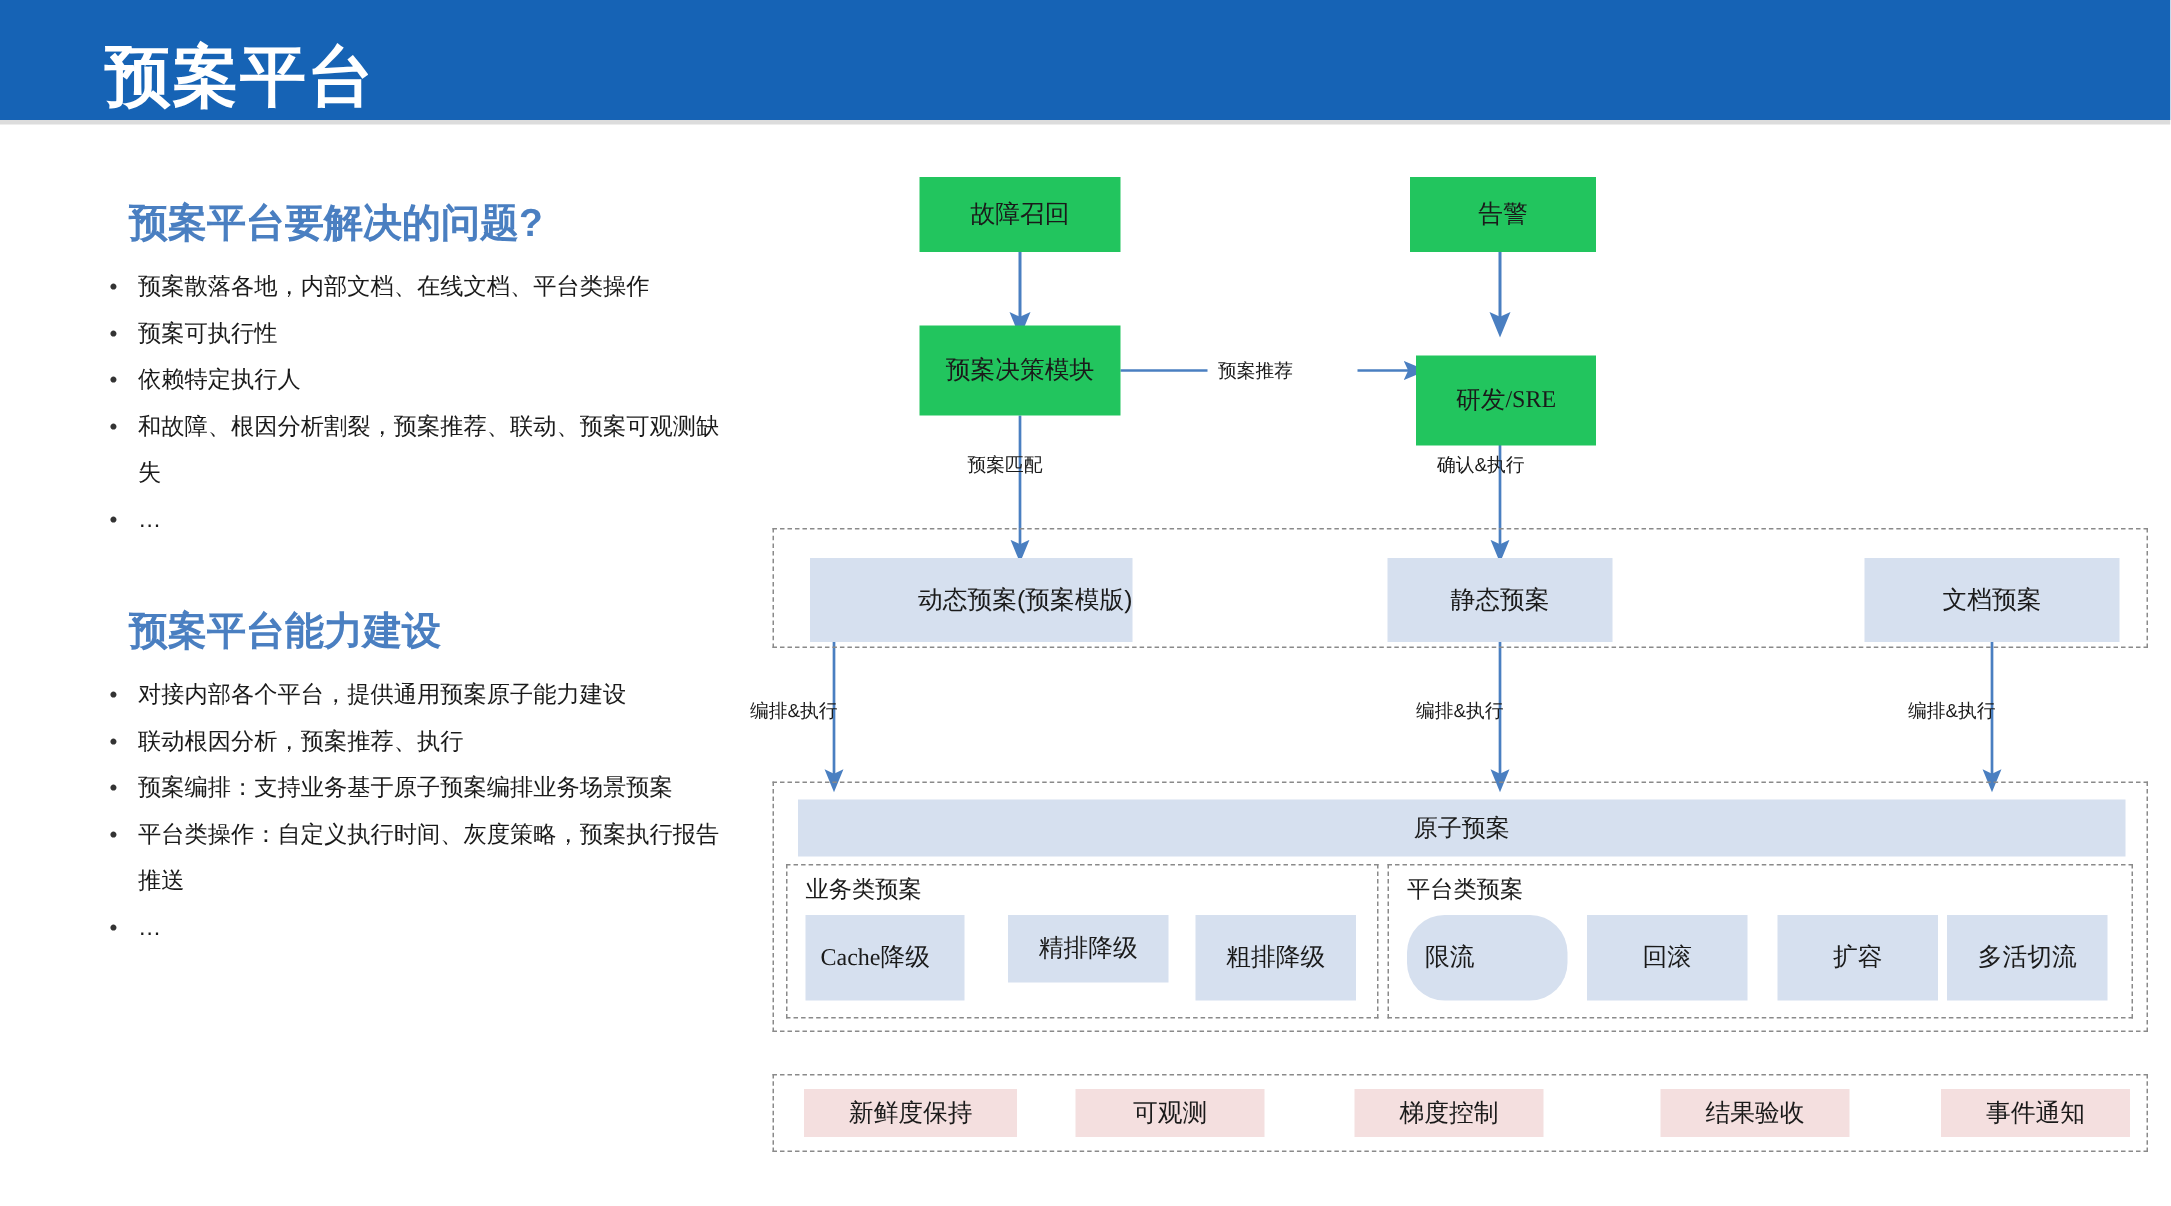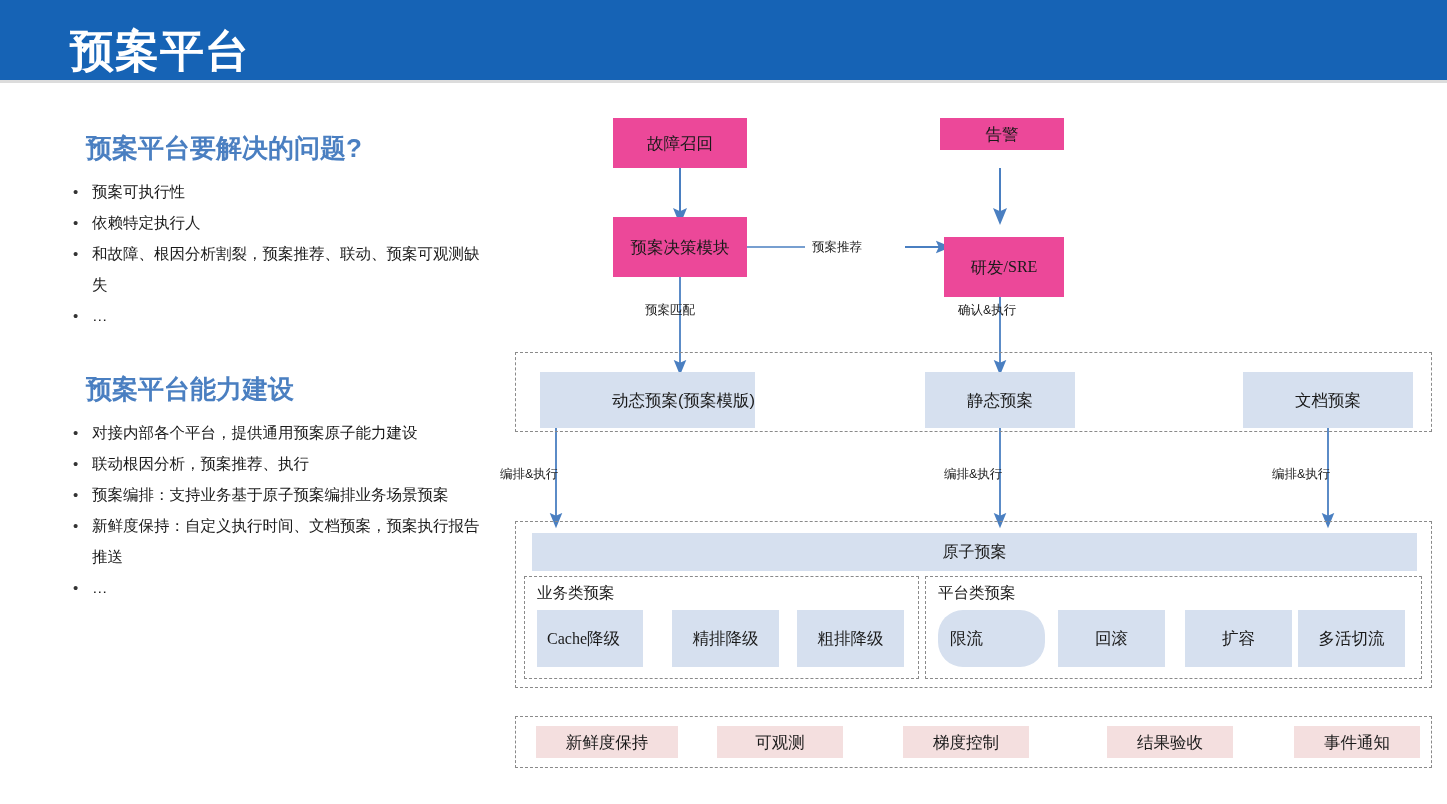--- a/index.html
+++ b/index.html
@@ -87,21 +87,21 @@
     position: absolute;
     display: flex;
     align-items: center;
     justify-content: center;
     text-align: center;
     font-size: 16.5px;
     color: #1a1a1a;
     box-sizing: border-box;
     line-height: 1.25;
   }
-  .node-peach { background: #ec4899; }
+  .node-peach { background: #22c55e; }
   .node-blue  { background: #d6e0ef; }
   .node-pink  { background: #f4dfdf; }
 
   .dashed-box {
     position: absolute;
     border: 1.4px dashed #8a8a8a;
     box-sizing: border-box;
     background: transparent;
   }
   .group-label {
@@ -145,36 +145,37 @@
 
 <div id="header-bar"></div>
 <div id="header-title">预案平台</div>
 <div id="header-underline"></div>
 
 <div id="sidebar">
 
   <div class="side-section">
     <div class="side-heading">预案平台要解决的问题?</div>
     <ul class="side-list">
+      <li>预案散落各地，内部文档、在线文档、平台类操作</li>
       <li>预案可执行性</li>
       <li>依赖特定执行人</li>
       <li>和故障、根因分析割裂，预案推荐、联动、预案可观测缺失</li>
       <li>…</li>
     </ul>
   </div>
 
   <div id="section-gap"></div>
 
   <div class="side-section">
     <div class="side-heading">预案平台能力建设</div>
     <ul class="side-list">
       <li>对接内部各个平台，提供通用预案原子能力建设</li>
       <li>联动根因分析，预案推荐、执行</li>
       <li>预案编排：支持业务基于原子预案编排业务场景预案</li>
-      <li>新鲜度保持：自定义执行时间、文档预案，预案执行报告推送</li>
+      <li>平台类操作：自定义执行时间、灰度策略，预案执行报告推送</li>
       <li>…</li>
     </ul>
   </div>
 
 </div>
 
 <div id="diagram">
 
   <svg id="wires" viewBox="0 0 1447 724">
     <defs>
@@ -199,21 +200,21 @@
 
     <line x1="1000" y1="348" x2="1000" y2="441" stroke="#4a7fc1" stroke-width="1.8" marker-end="url(#ah)"></line>
 
     <line x1="1328" y1="348" x2="1328" y2="441" stroke="#4a7fc1" stroke-width="1.8" marker-end="url(#ah)"></line>
   </svg>
 
   <div class="node node-peach" style="left:613px; top:38px; width:134px; height:50px;">
     <span>故障召回</span>
   </div>
 
-  <div class="node node-peach" style="left:940px; top:38px; width:124px; height:32px;">
+  <div class="node node-peach" style="left:940px; top:38px; width:124px; height:50px;">
     <span>告警</span>
   </div>
 
   <div class="node node-peach" style="left:613px; top:137px; width:134px; height:60px;">
     <span>预案决策模块</span>
   </div>
 
   <div class="node node-peach sre-label" style="left:944px; top:137px; width:120px; height:60px;margin-top:20px;">
     <span>研发</span>
       <span class="latin">/SRE</span>
@@ -247,21 +248,21 @@
   </div>
 
   <div class="dashed-box" style="left:524px; top:496px; width:395px; height:103px;"></div>
   <div class="group-label" style="left:537px; top:503px;">业务类预案</div>
 
   <div class="node node-blue cache-label" style="left:537px; top:530px; width:106px; height:57px; justify-content:flex-start; padding-left:10px;">
     <span class="latin">Cache</span>
       <span>降级</span>
   </div>
 
-  <div class="node node-blue" style="left:672px; top:530px; width:107px; height:57px;">
+  <div class="node node-blue" style="left:672px; top:530px; width:107px; height:45px;">
     <span>精排降级</span>
   </div>
 
   <div class="node node-blue" style="left:797px; top:530px; width:107px; height:57px;">
     <span>粗排降级</span>
   </div>
 
   <div class="dashed-box" style="left:925px; top:496px; width:497px; height:103px;"></div>
   <div class="group-label" style="left:938px; top:503px;">平台类预案</div>
 

